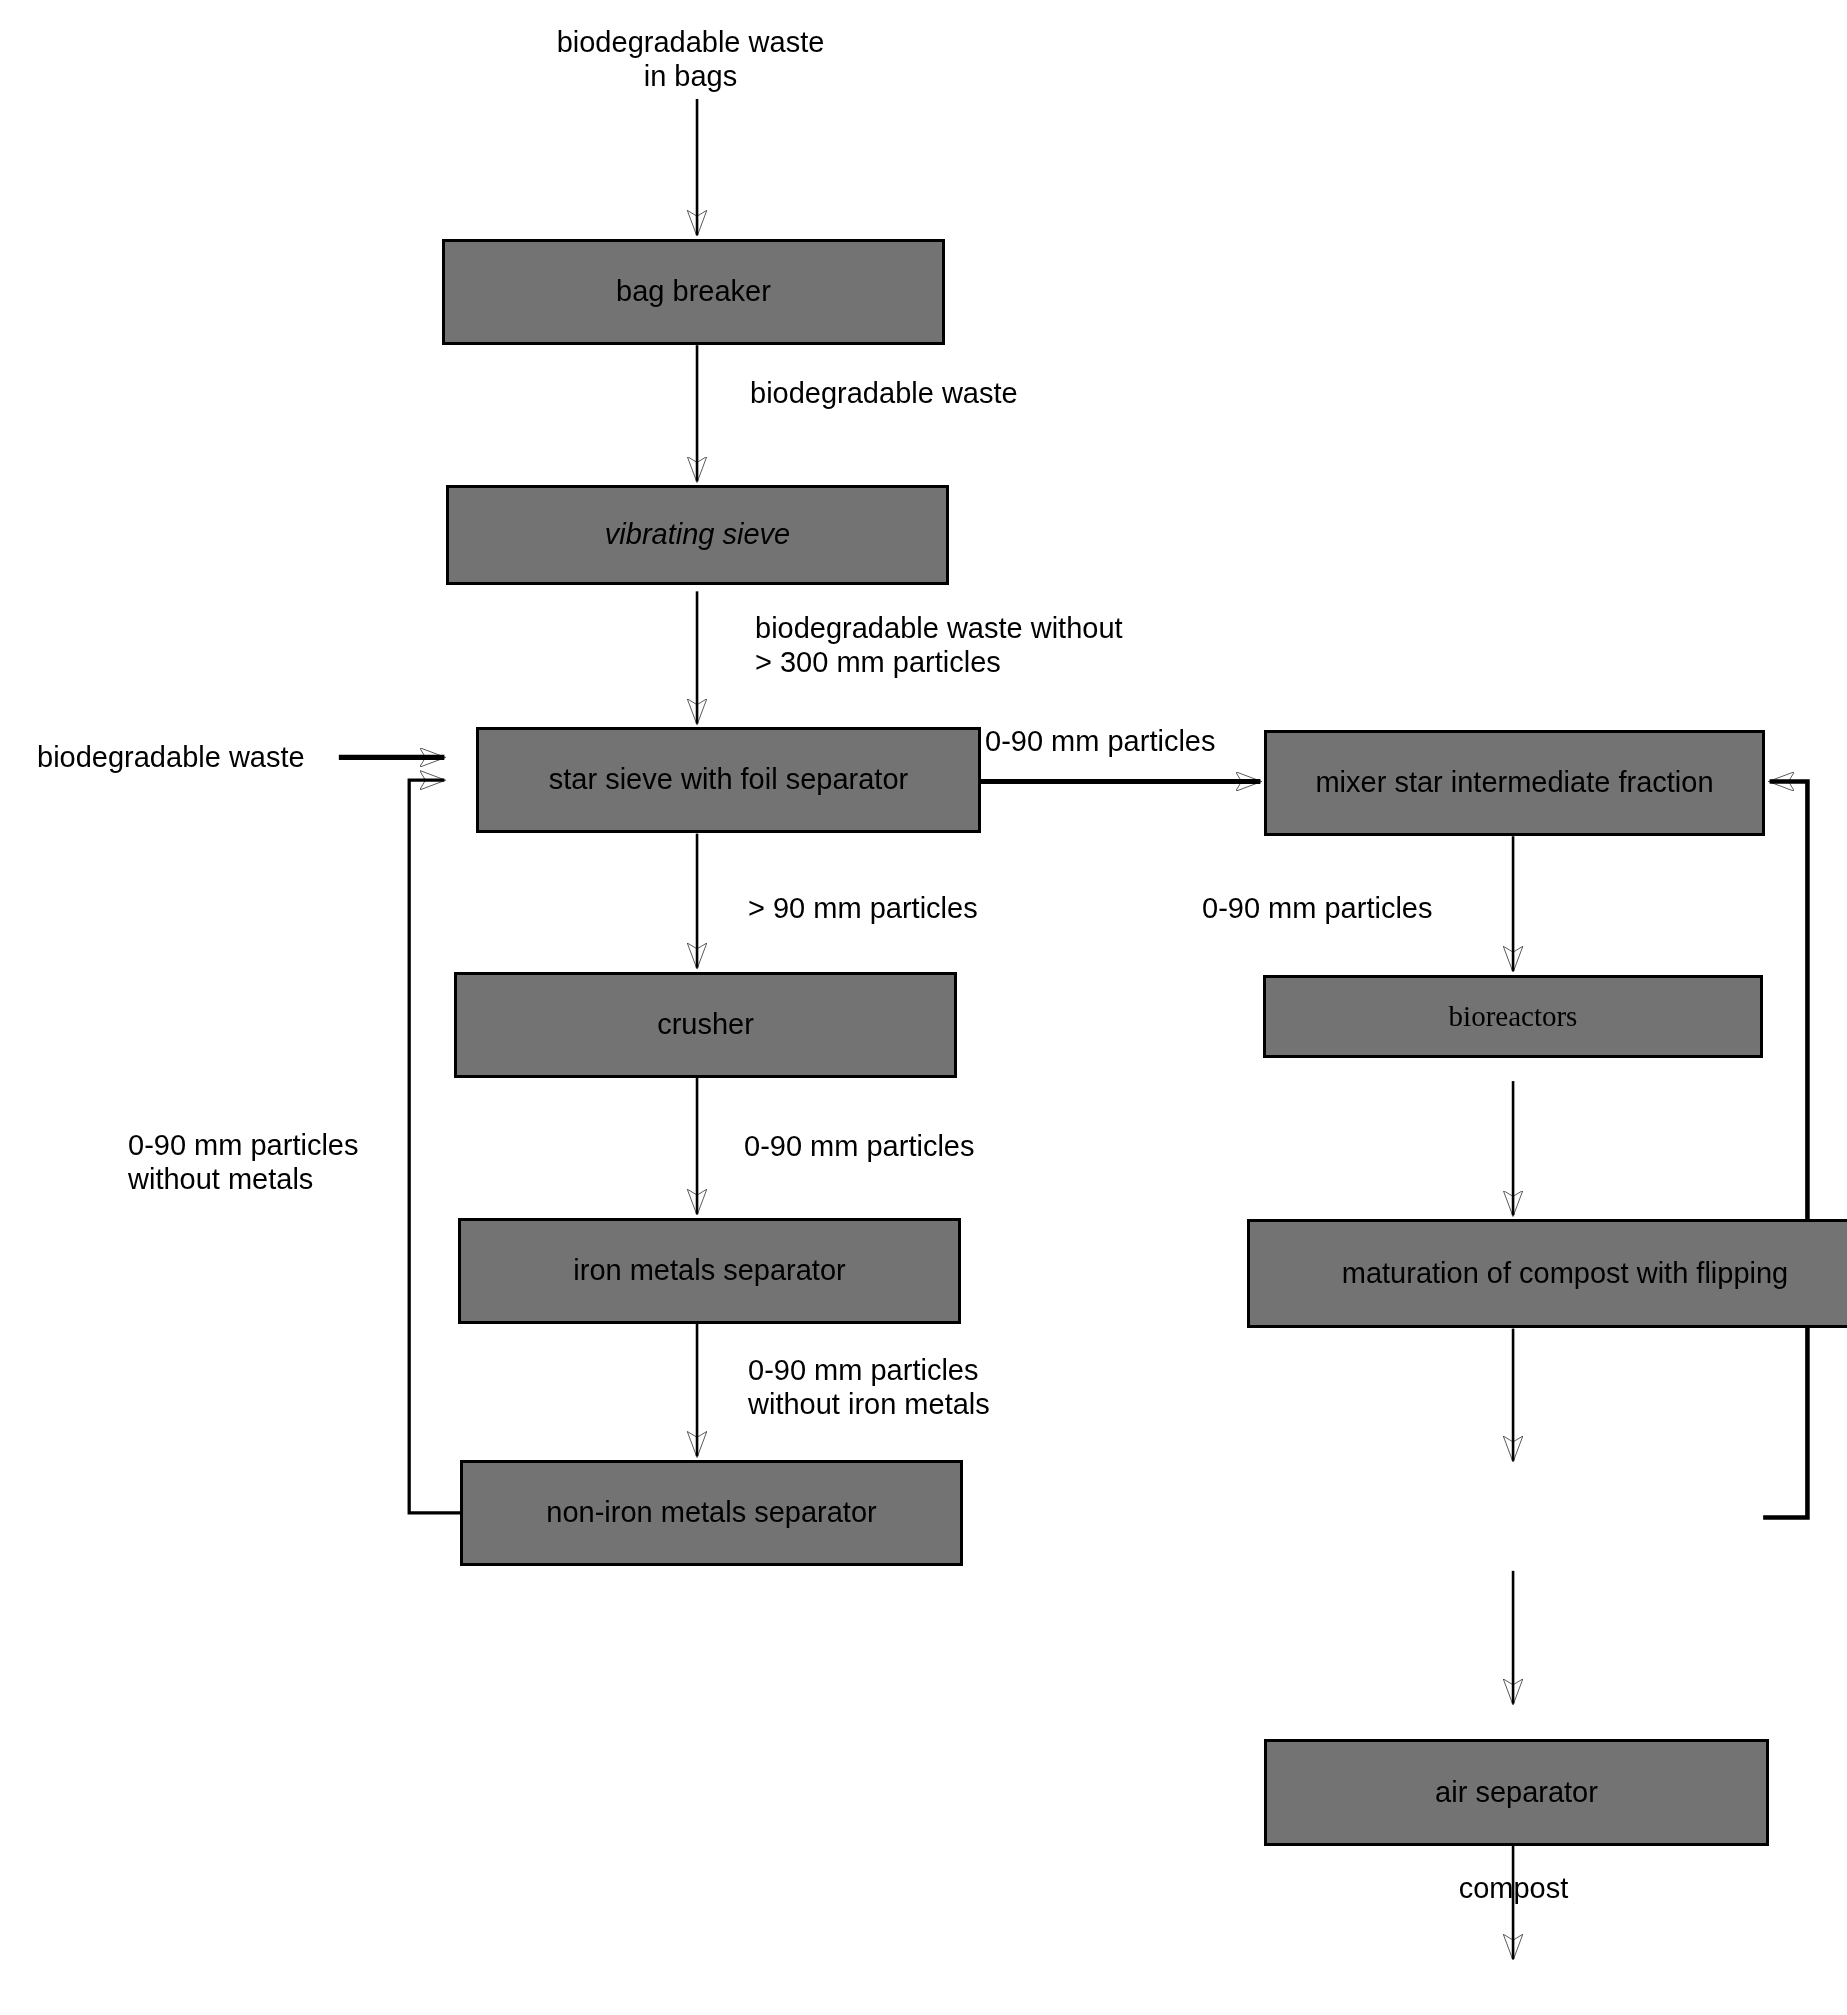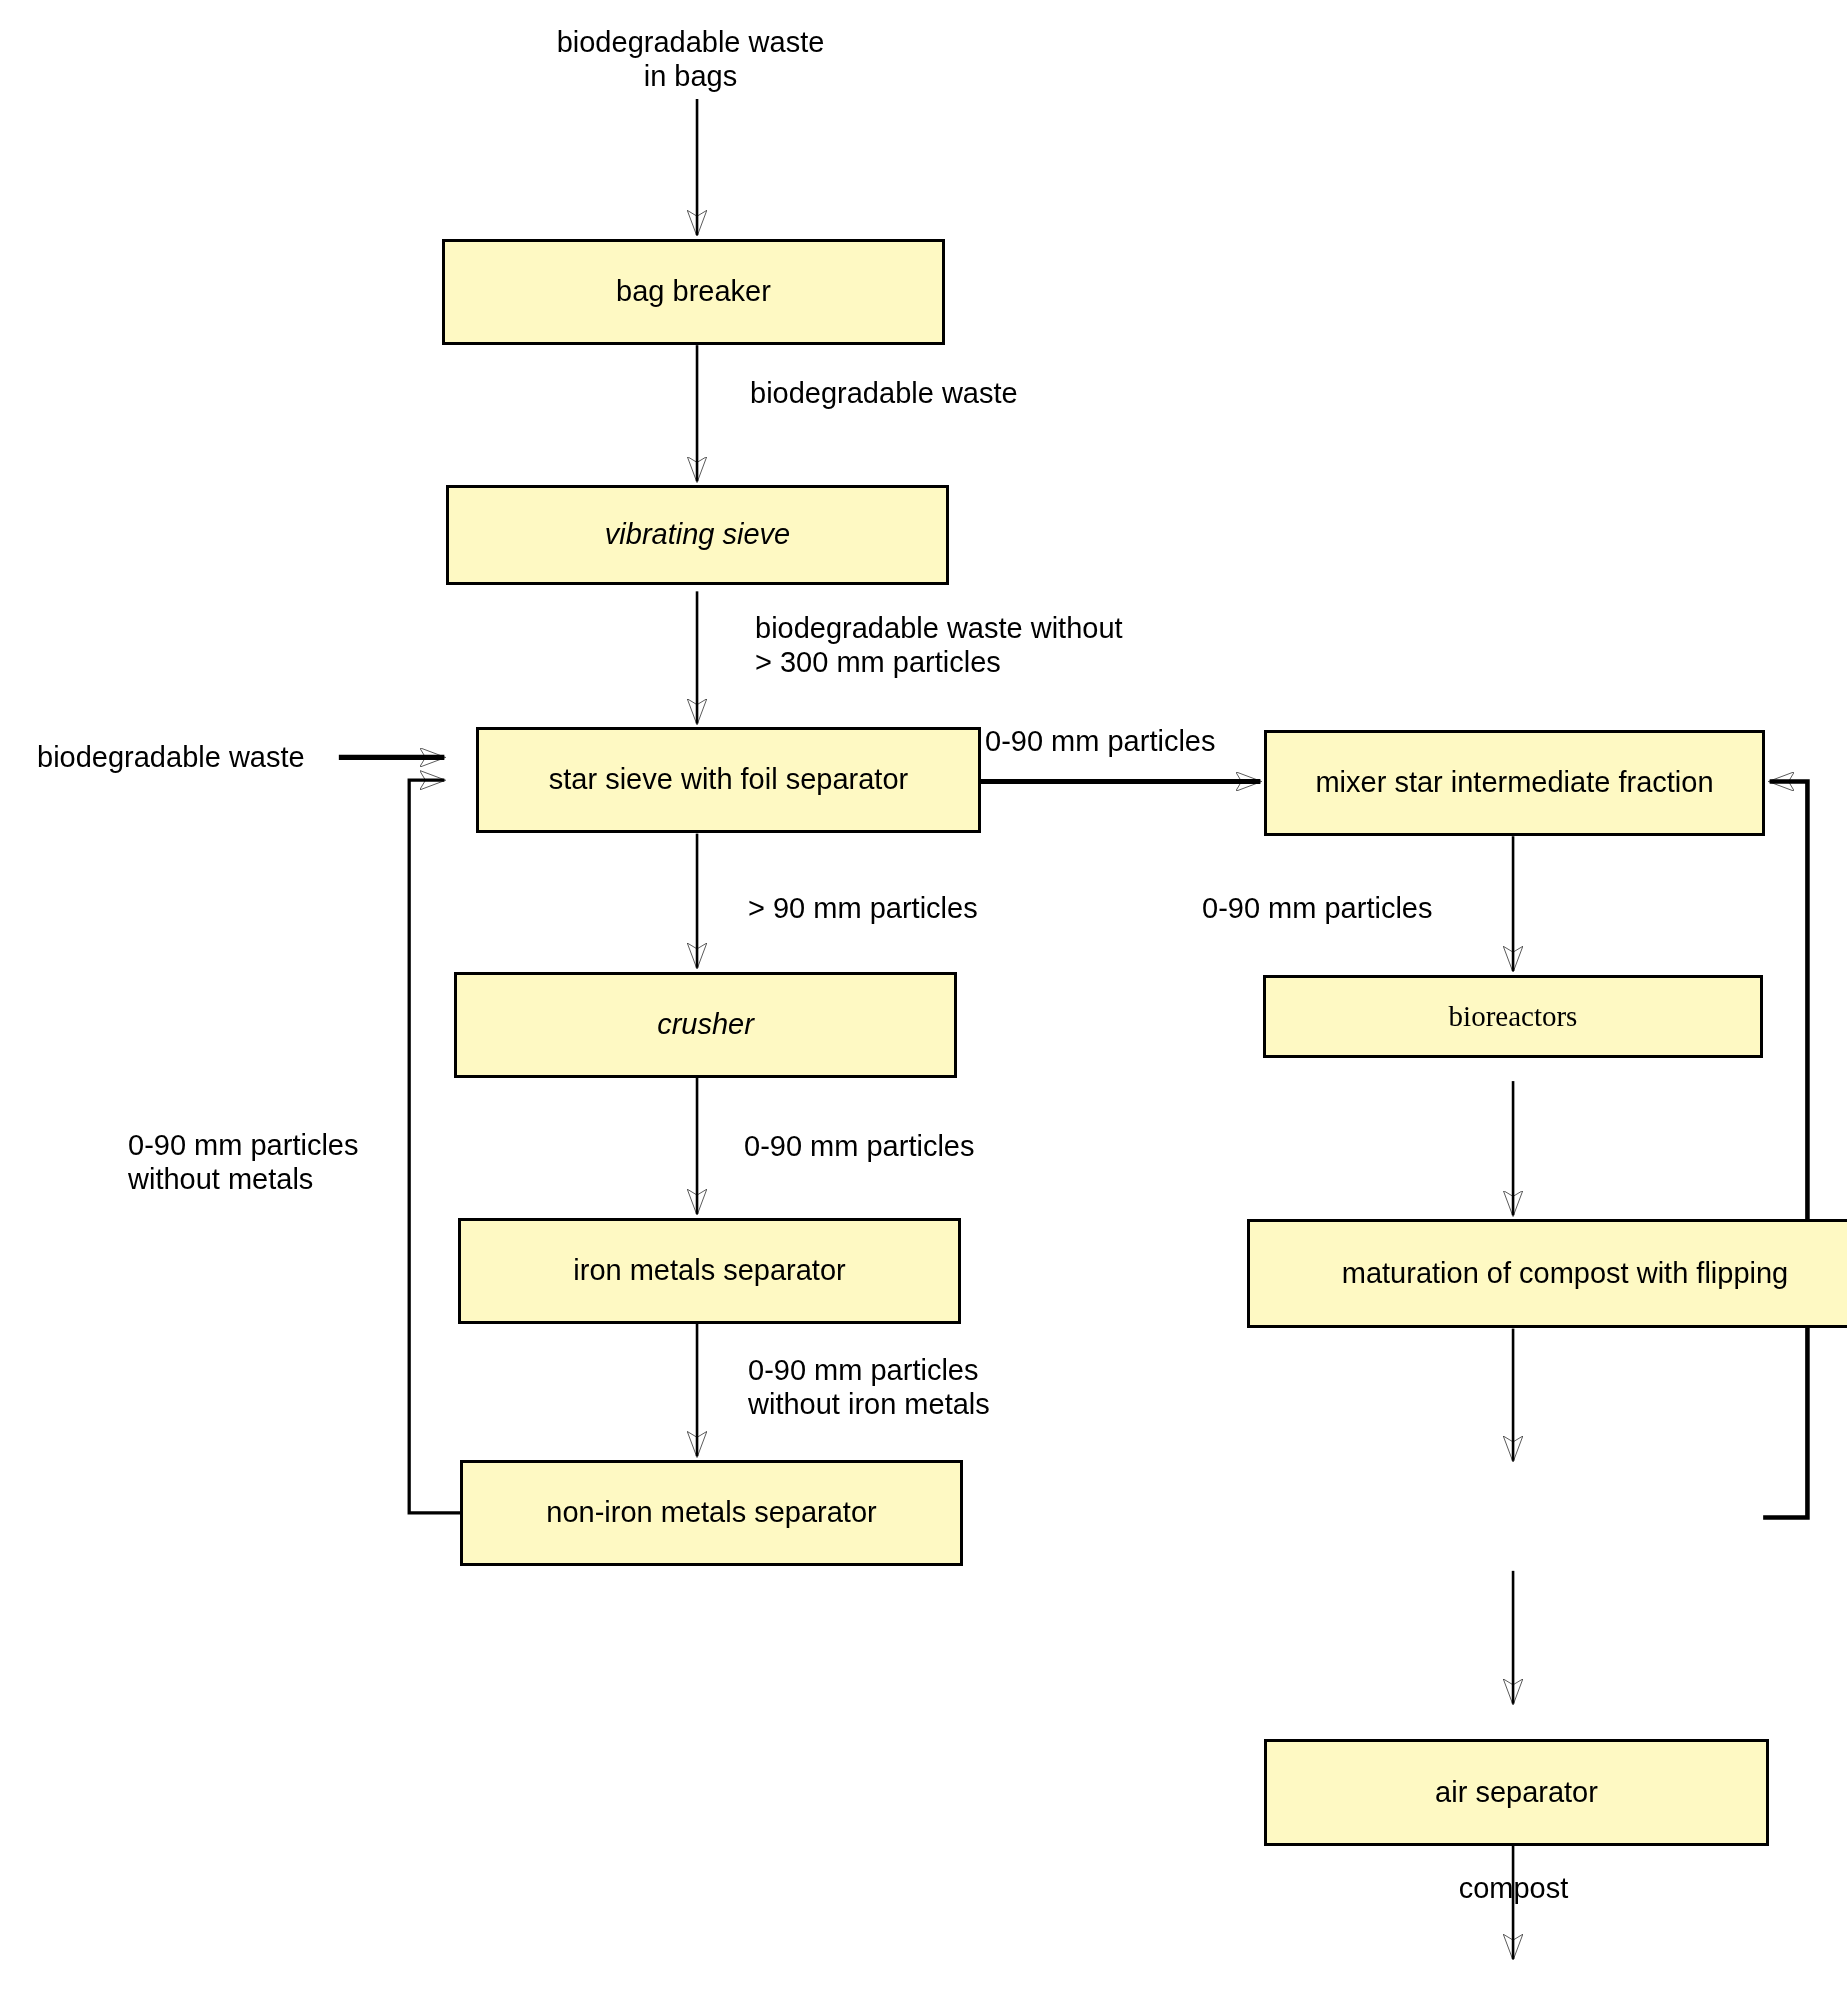--- a/index.html
+++ b/index.html
@@ -27,21 +27,21 @@
     fill: none;
     stroke: #000000;
   }
   .w-thin  { stroke-width: 4px; }
   .w-thick { stroke-width: 8px; }
   .w-loop5 { stroke-width: 5px; }
   .w-loop7 { stroke-width: 7px; }
   .node {
     position: absolute;
     box-sizing: border-box;
-    background: #fef9c3;
+    background: #737373;
     border: 3.9px solid #000000;
     display: flex;
     align-items: center;
     justify-content: center;
     text-align: center;
     font-size: 29px;
     line-height: 1.15;
     padding: 0 9px;
   }
   .lbl {
@@ -80,21 +80,21 @@
     <path class="w-thick" d="M520,1163 H682" marker-end="url(#ah)"></path>
     <path class="w-thick" d="M1463,1200 H1935" marker-end="url(#ah)"></path>
 
     <path class="w-loop5" d="M707,2323 H628 V1198 H682" marker-end="url(#ah)"></path>
     <path class="w-loop7" d="M2707,2330 H2775 V1200 H2717" marker-end="url(#ah)"></path>
   </svg>
 
   <div class="node" style="left:442px; top:239px; width:503px; height:106px;">bag breaker</div>
   <div class="node" style="left:446px; top:485px; width:503px; height:100px;font-style:italic;">vibrating sieve</div>
   <div class="node" style="left:448px; top:727px; width:505px; height:106px;margin-left:28px;">star sieve with foil separator</div>
-  <div class="node" style="left:454px; top:972px; width:503px; height:106px;font-style:italic;">crusher</div>
+  <div class="node" style="left:454px; top:972px; width:503px; height:106px;">crusher</div>
   <div class="node" style="left:458px; top:1218px; width:503px; height:106px;">iron metals separator</div>
   <div class="node" style="left:460px; top:1460px; width:503px; height:106px;">non-iron metals separator</div>
 
   <div class="node" style="left:1264px; top:730px; width:501px; height:106px;">mixer star intermediate fraction</div>
   <div class="node" style="left:1263px; top:975px; width:500px; height:83px;font-family:Liberation Serif, serif;">bioreactors</div>
   <div class="node" style="left:1247px; top:1219px; width:636px; height:109px;">maturation of compost with flipping</div>
   <div class="node" style="left:1264px; top:1739px; width:505px; height:107px;">air separator</div>
 
   <div class="lbl center" style="left:521px; top:25px; width:339px;">biodegradable waste
 in bags</div>

